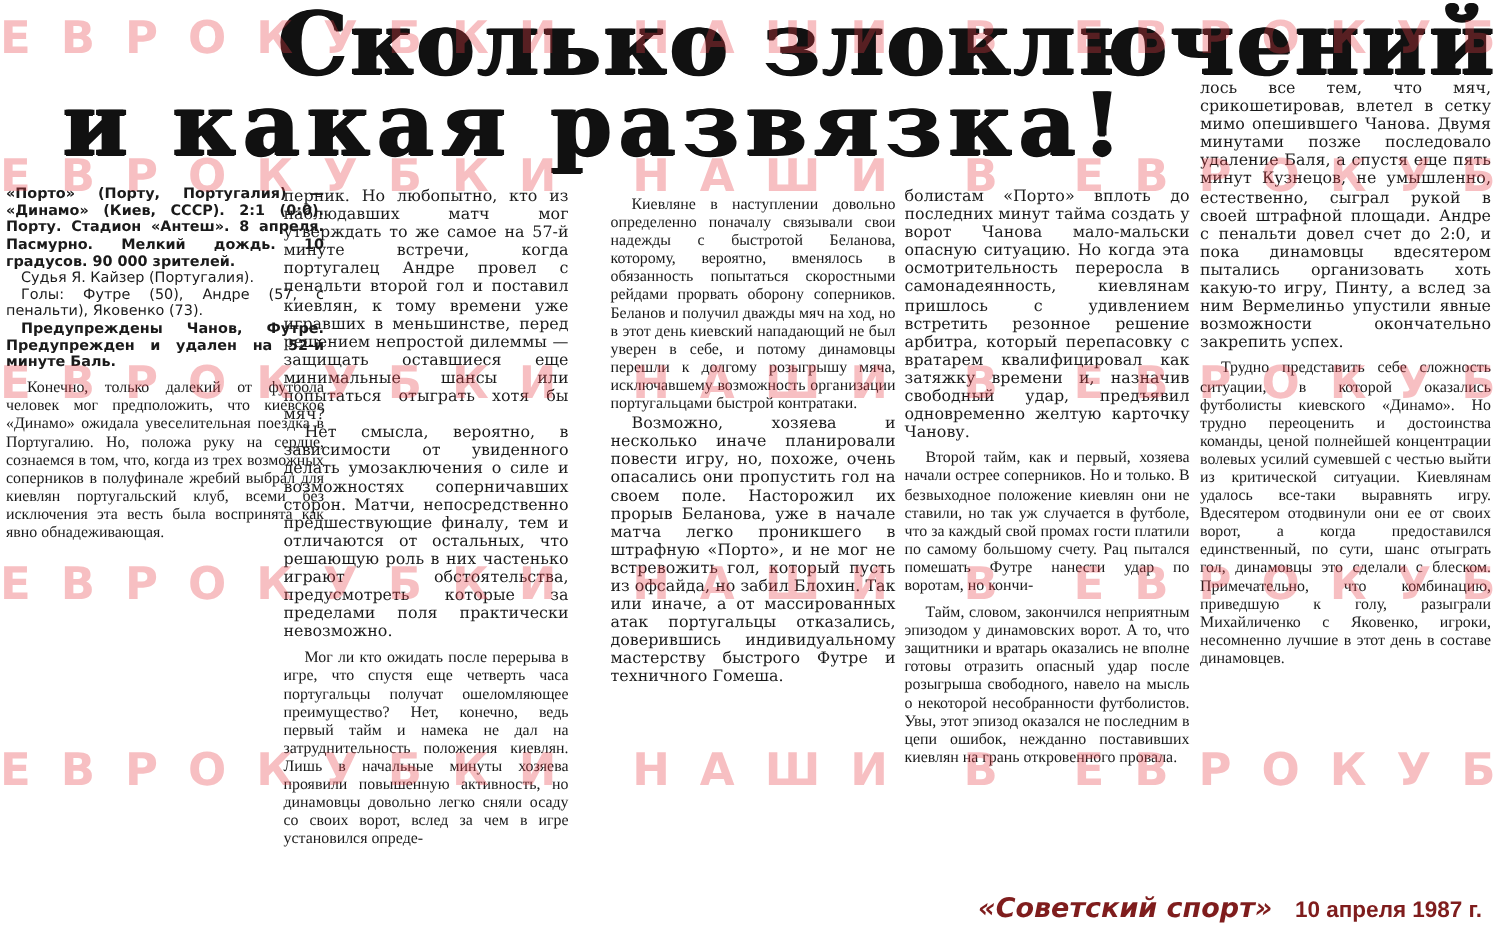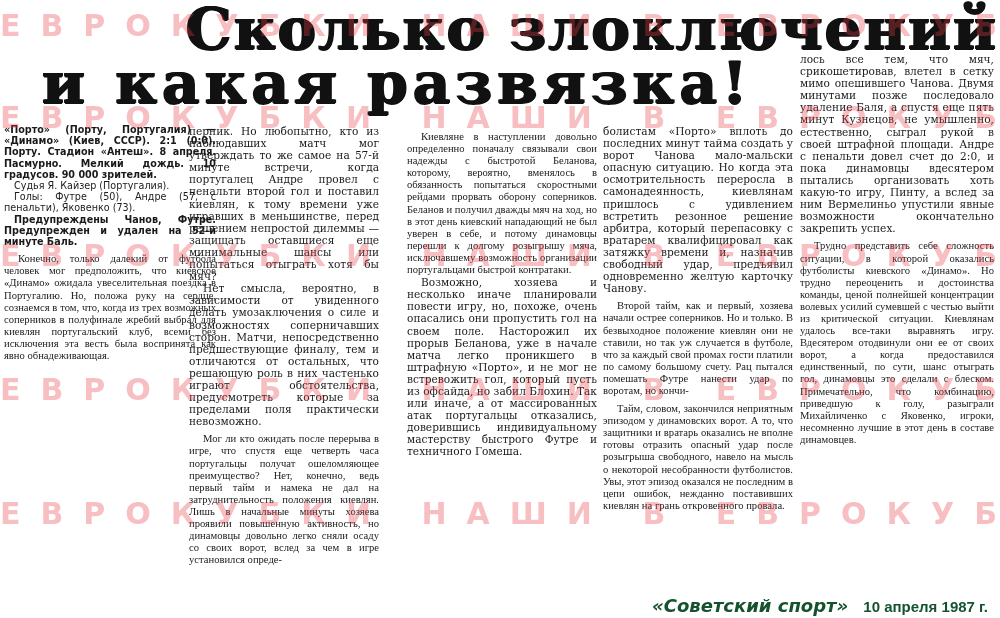--- a/index.html
+++ b/index.html
@@ -26,21 +26,21 @@
       text-align: justify; z-index: 2;
     }
     .col p { margin: 0; text-indent: 14px; }
     .col p.gap { margin-top: 6px; font-family: Liberation Serif, serif; }
     .info { font-family: "DejaVu Sans", sans-serif; font-weight: bold; font-size: 9.6px; line-height: 11.2px; }
     .info p { text-indent: 10px; }
     .info .heavy { font-weight: bold; }
     .info .normal { font-weight: normal; }
     .signature {
       position: absolute; right: 12px; top: 595px; z-index: 4;
-      color: #14532d; white-space: nowrap;
+      color: #7f1d1d; white-space: nowrap;
     }
     .signature .paper {
       font-family: "DejaVu Sans", sans-serif; font-style: italic; font-weight: bold; font-size: 18px;
     }
     .signature .date {
       font-family: "Liberation Sans", sans-serif; font-weight: bold; font-size: 15px; margin-left: 10px;
     }
   </style>
 </head>
 <body>

